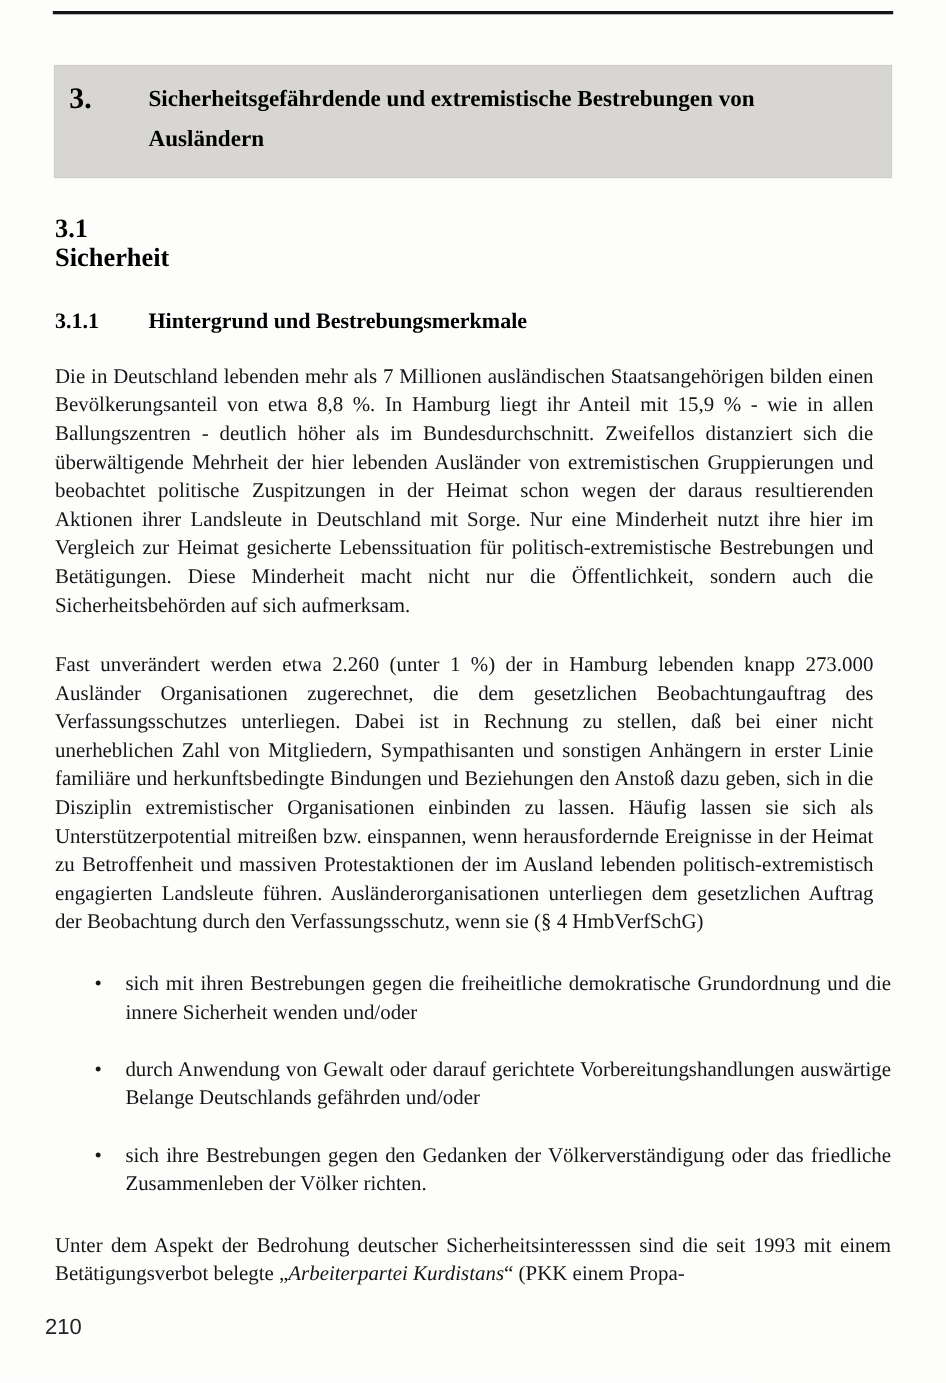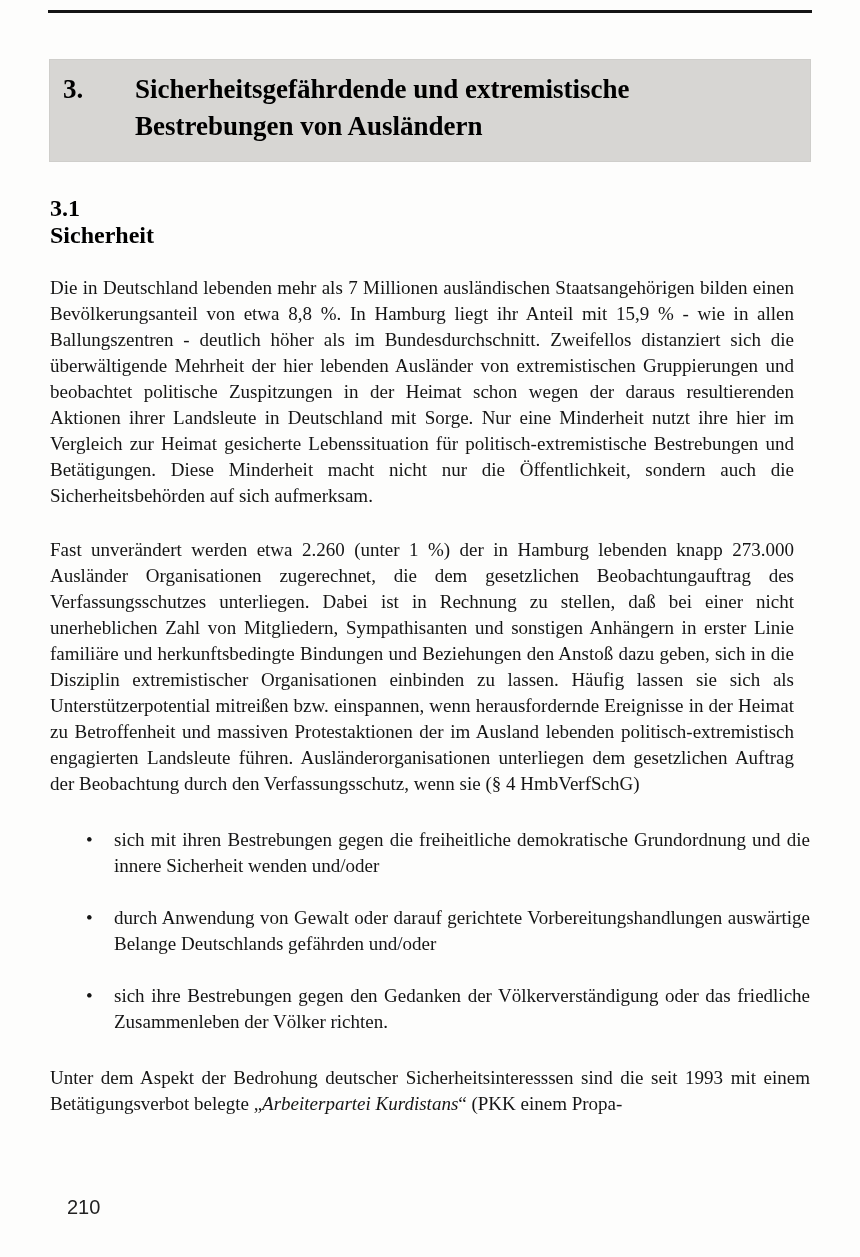--- a/index.html
+++ b/index.html
@@ -41,21 +41,21 @@
   .chapter-number {
     flex: none;
     width: 72px;
     font-weight: bold;
     font-size: 27px;
     line-height: 37px;
     color: #000;
   }
   .chapter-title {
     font-weight: bold;
-    font-size: 27px;
+    font-size: 21px;
     line-height: 37px;
     color: #000;
     max-width: 610px;
   }
   
   .section-heading {
     display: flex;
     margin-top: 34px;
     flex-direction: column;
   }
@@ -122,21 +122,21 @@
     font-size: 19px;
     line-height: 26px;
     text-align: justify;
     color: #151515;
   }
   .closing-paragraph .em {
     font-style: italic;
   }
   .page-number {
     position: absolute;
-    left: 67px;
+    left: 41px;
     bottom: 38px;
     font-family: "Liberation Sans", sans-serif;
     font-size: 20px;
     color: #222;
   }
 </style>
 </head>
 <body>
 
 <div class="page">
@@ -146,20 +146,24 @@
   <div class="chapter-heading">
     <span class="chapter-number">3.</span>
     <span class="chapter-title">Sicherheitsgefährdende und extremistische Bestrebungen von Ausländern</span>
   </div>
 
   <div class="section-heading">
     <span class="sec-num">3.1</span>
     <span class="sec-title">Sicherheit</span>
   </div>
 
+  <div class="subsection-heading">
+    <span class="sec-num">3.1.1</span>
+    <span class="sec-title">Hintergrund und Bestrebungsmerkmale</span>
+  </div>
 
   <p class="body-paragraph">Die in Deutschland lebenden mehr als 7 Millionen ausländischen Staatsangehörigen bilden einen Bevölkerungsanteil von etwa 8,8 %. In Hamburg liegt ihr Anteil mit 15,9 % - wie in allen Ballungszentren - deutlich höher als im Bundesdurchschnitt. Zweifellos distanziert sich die überwältigende Mehrheit der hier lebenden Ausländer von extremistischen Gruppierungen und beobachtet politische Zuspitzungen in der Heimat schon wegen der daraus resultierenden Aktionen ihrer Landsleute in Deutschland mit Sorge. Nur eine Minderheit nutzt ihre hier im Vergleich zur Heimat gesicherte Lebenssituation für politisch-extremistische Bestrebungen und Betätigungen. Diese Minderheit macht nicht nur die Öffentlichkeit, sondern auch die Sicherheitsbehörden auf sich aufmerksam.</p>
 
   <p class="body-paragraph" style="margin-top:28px;">Fast unverändert werden etwa 2.260 (unter 1 %) der in Hamburg lebenden knapp 273.000 Ausländer Organisationen zugerechnet, die dem gesetzlichen Beobachtungauftrag des Verfassungsschutzes unterliegen. Dabei ist in Rechnung zu stellen, daß bei einer nicht unerheblichen Zahl von Mitgliedern, Sympathisanten und sonstigen Anhängern in erster Linie familiäre und herkunftsbedingte Bindungen und Beziehungen den Anstoß dazu geben, sich in die Disziplin extremistischer Organisationen einbinden zu lassen. Häufig lassen sie sich als Unterstützerpotential mitreißen bzw. einspannen, wenn herausfordernde Ereignisse in der Heimat zu Betroffenheit und massiven Protestaktionen der im Ausland lebenden politisch-extremistisch engagierten Landsleute führen. Ausländerorganisationen unterliegen dem gesetzlichen Auftrag der Beobachtung durch den Verfassungsschutz, wenn sie (§ 4 HmbVerfSchG)</p>
 
   <div class="bullet-list">
     <div class="bullet-item">
       <span class="bullet-marker">•</span>
       <span class="bullet-text">sich mit ihren Bestrebungen gegen die freiheitliche demokratische Grundordnung und die innere Sicherheit wenden und/oder</span>
     </div>

